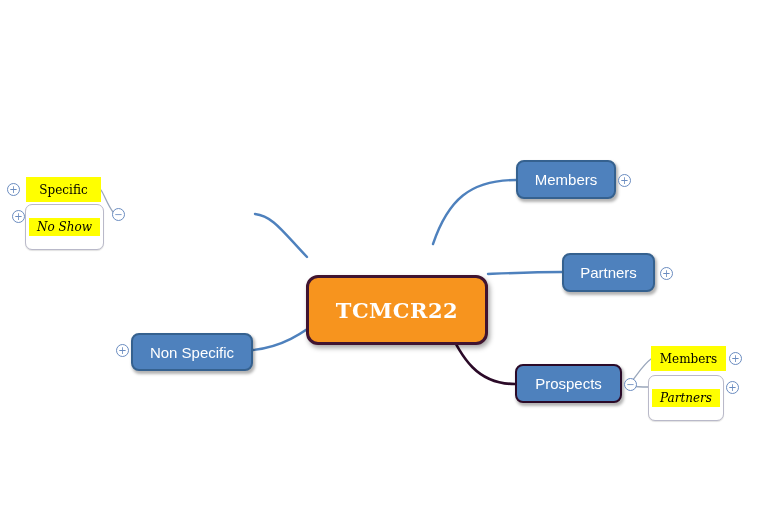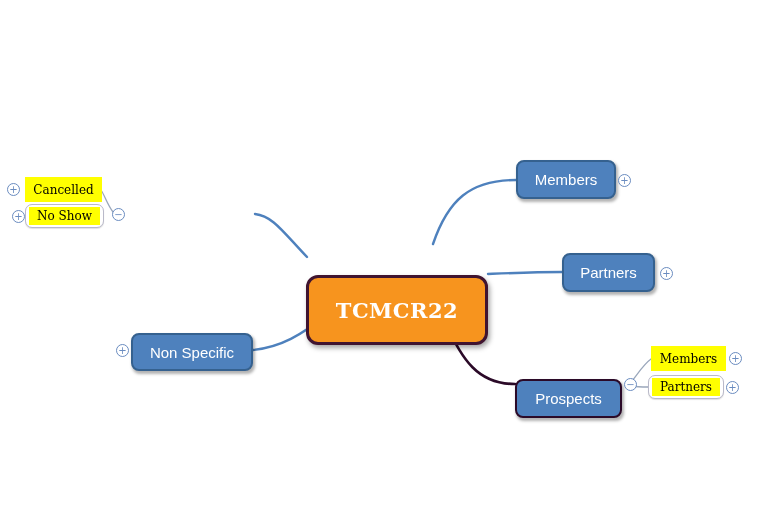--- a/index.html
+++ b/index.html
@@ -14,21 +14,21 @@
   .edge-dark{stroke:var(--connector-dark);stroke-width:2.6px;}
   .edge-sub{stroke:var(--connector-sub);stroke-width:1.3px;}
 
   .node{
     position:absolute;display:flex;align-items:center;justify-content:center;
     background:var(--node-blue);border:2px solid var(--node-blue-border);
     border-radius:8px;color:#ffffff;font-size:15px;
     box-shadow:1.5px 2.5px 3px rgba(0,0,0,.3);
     box-sizing:border-box;white-space:nowrap;
   }
-  .node.dark-border{border-color:var(--connector-dark);margin-top:15px;}
+  .node.dark-border{border-color:var(--connector-dark);}
 
   .root-node{
     position:absolute;display:flex;align-items:center;justify-content:center;
     background:var(--root-orange);border:3.5px solid var(--root-border);
     border-radius:12px;color:#ffffff;
     font-family:"DejaVu Serif", serif;font-weight:bold;font-size:21px;
     letter-spacing:.5px;
     box-shadow:2px 3px 5px rgba(0,0,0,.35);
     box-sizing:border-box;
   }
@@ -39,21 +39,21 @@
     box-sizing:border-box;white-space:nowrap;
   }
   .chip .chip-label{
     background:var(--highlight-yellow);
     padding:2px 8px;display:block;
   }
   .chip.plain .chip-label{width:100%;height:100%;display:flex;align-items:center;justify-content:center;}
   .chip.plain{background:var(--highlight-yellow);}
   .chip.bordered{
     background:#ffffff;border:1px solid #b9b9c9;border-radius:7px;
-    padding:2px 3px;box-shadow:0 1px 1px rgba(0,0,0,.12);
+    padding:13px 3px;box-shadow:0 1px 1px rgba(0,0,0,.12);font-style:italic;
   }
 
   .toggle{
     position:absolute;width:13px;height:13px;border:1px solid var(--toggle-blue);
     border-radius:50%;background:#ffffff;color:var(--toggle-blue);
     font-size:10px;line-height:11px;display:flex;align-items:center;justify-content:center;
     font-family:"DejaVu Sans", sans-serif;box-sizing:border-box;cursor:pointer;
     user-select:none;
   }
 </style>
@@ -100,21 +100,21 @@
   <div class="toggle" style="left:729px;top:352px;">+</div>
 
   <div class="chip bordered" style="left:648px;top:375px;">
     <span class="chip-label">Partners</span>
   </div>
   <div class="toggle" style="left:726px;top:381px;">+</div>
 
   <div class="toggle" style="left:112px;top:208px;">−</div>
 
   <div class="chip plain" style="left:26px;top:179px;width:75px;height:21px;">
-    <span class="chip-label">Cancelled</span>
+    <span class="chip-label">Specific</span>
   </div>
   <div class="toggle" style="left:7px;top:183px;">+</div>
 
   <div class="chip bordered" style="left:25px;top:204px;">
     <span class="chip-label">No Show</span>
   </div>
   <div class="toggle" style="left:12px;top:210px;">+</div>
 
   <div class="node" style="left:131px;top:333px;width:122px;height:38px;">
     <span>Non Specific</span>

